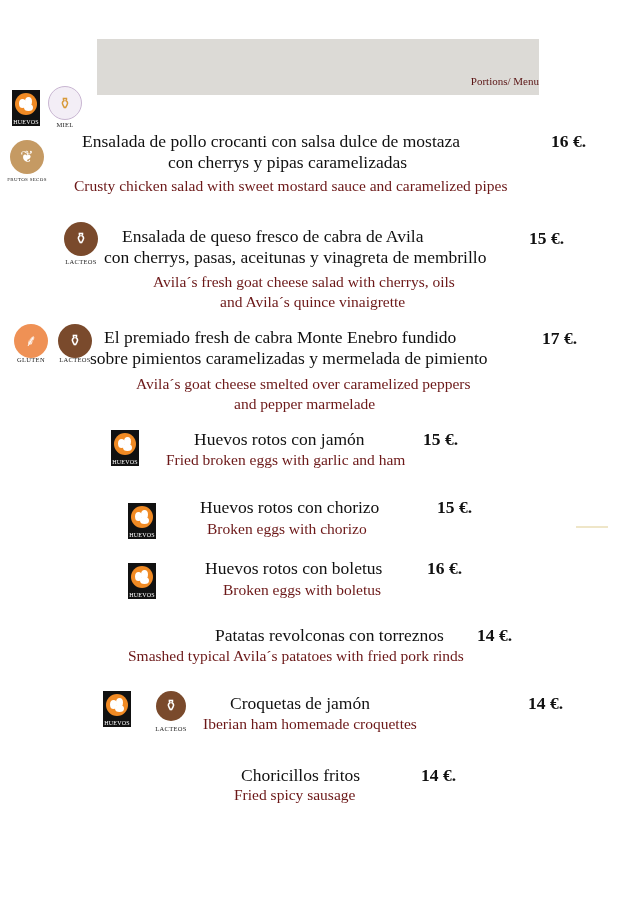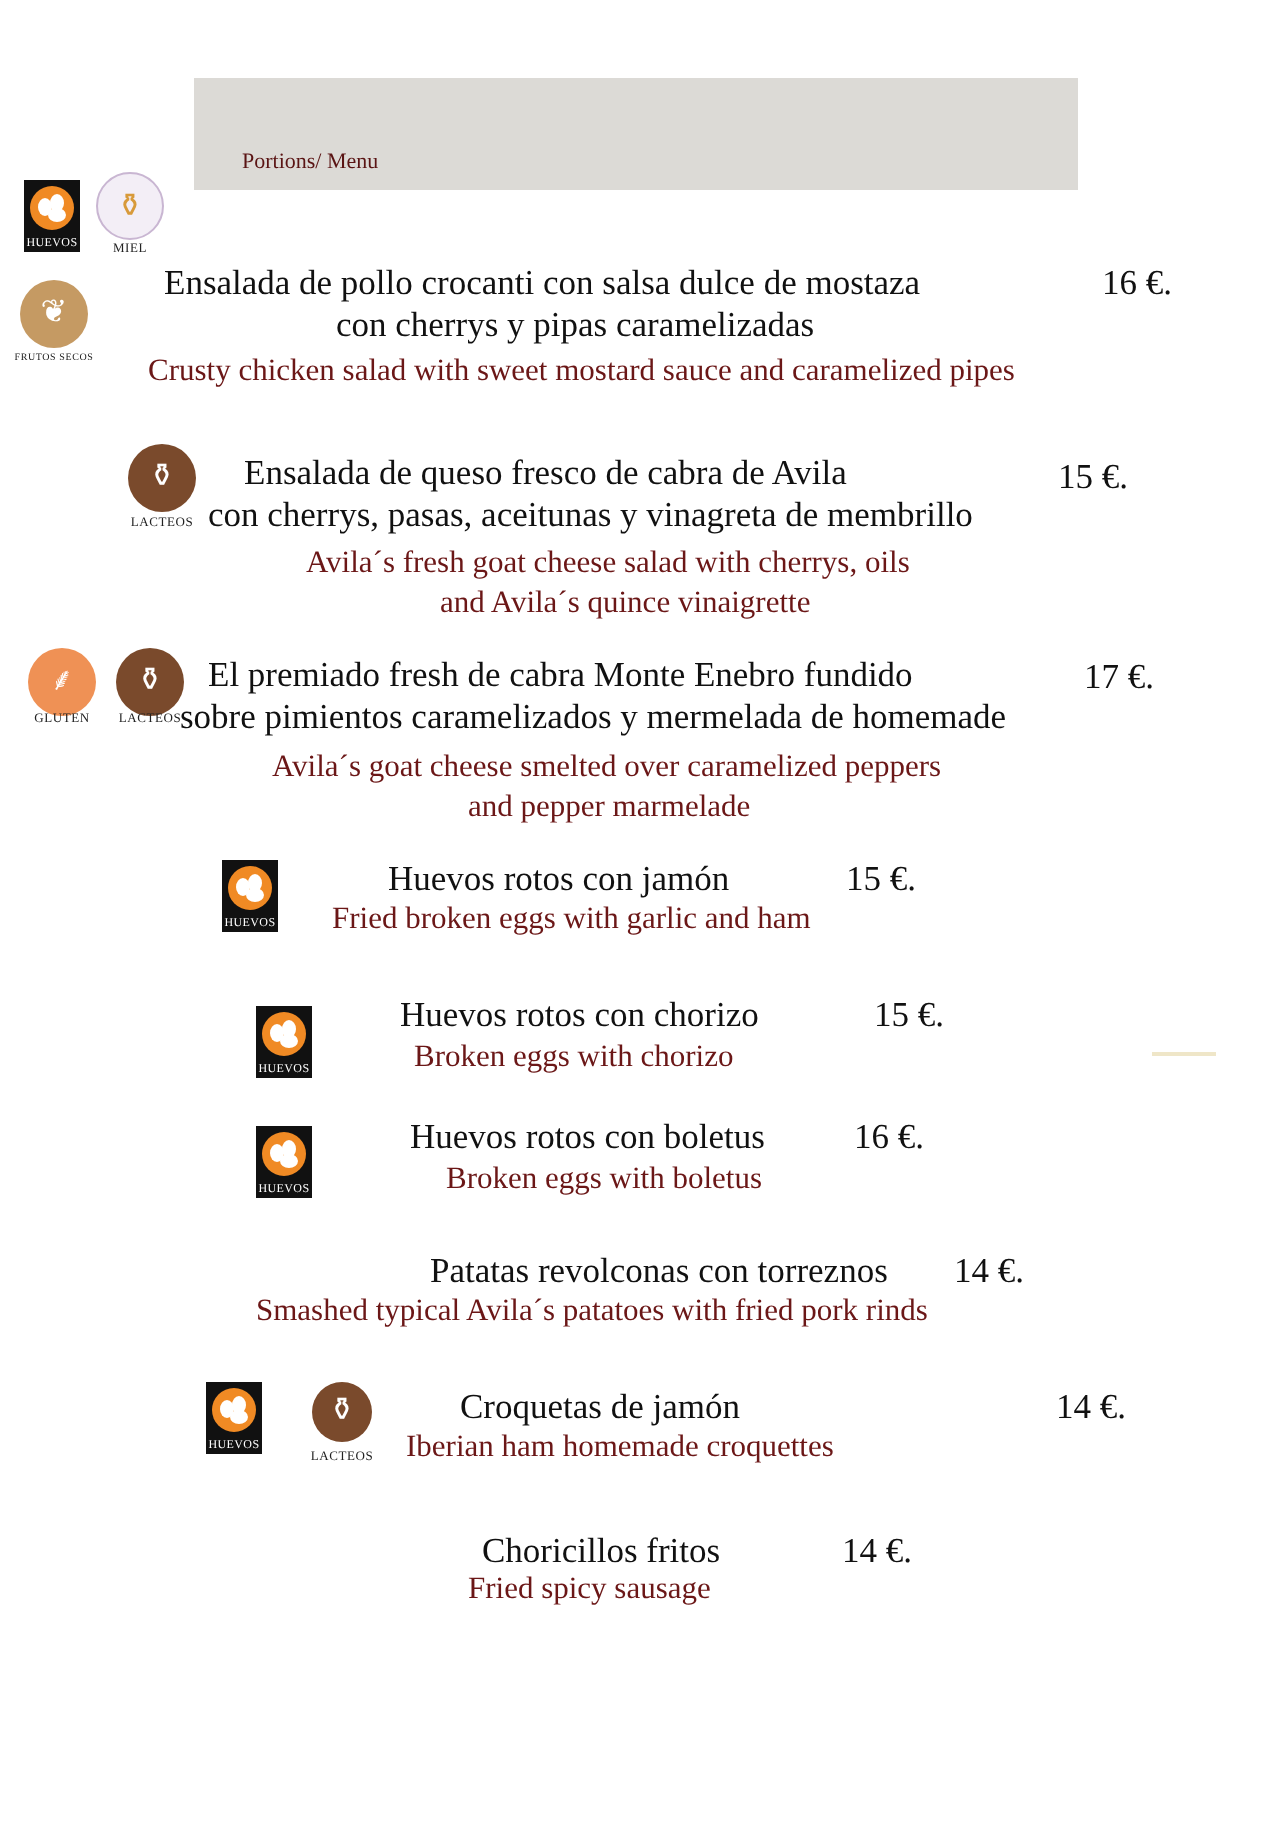--- a/index.html
+++ b/index.html
@@ -1,22 +1,22 @@
 <!DOCTYPE html>
 <html><head>
 <meta charset="utf-8">
 <style>
   html, body { margin:0; padding:0; background:#ffffff; }
   body { width:640px; height:914px; position:relative; overflow:hidden; font-family:"Liberation Serif","DejaVu Serif",serif; color:#111; }
   .header { position:absolute; left:97px; top:39px; width:442px; height:56px; background:#dcdad6; }
   .title { position:absolute; left:0; right:0; top:1px; text-align:center; font-size:37px; letter-spacing:0.5px; color:#0c0c0c; line-height:44px; }
-  .subtitle { position:absolute; left:0; right:16px; top:36px; text-align:left; font-size:11px; color:#5a1414;padding-left:24px; }
+  .subtitle { position:absolute; left:0; right:0; top:36px; text-align:right; font-size:11px; color:#5a1414;padding-left:24px; }
   .t { position:absolute; white-space:nowrap; font-size:17.5px; line-height:20px; color:#111; }
   .e { position:absolute; white-space:nowrap; font-size:15.5px; line-height:19px; color:#6b1717; }
-  .p { position:absolute; white-space:nowrap; font-size:17.5px; line-height:20px; color:#111; }
+  .p { position:absolute; white-space:nowrap; font-size:17.5px; line-height:20px; color:#111;font-weight:bold; }
   .icon { position:absolute; }
   .huevos { width:28px; height:36px; background:#111; }
   .huevos .circ { position:absolute; left:3px; top:3px; width:22px; height:22px; border-radius:50%; background:#f08a24; }
   .huevos .egg1 { position:absolute; left:7px; top:9px; width:7px; height:9px; border-radius:50%; background:#fff; }
   .huevos .egg2 { position:absolute; left:13px; top:7px; width:7px; height:9px; border-radius:50%; background:#fff; }
   .huevos .egg3 { position:absolute; left:12px; top:14px; width:9px; height:7px; border-radius:50%; background:#fff; }
   .huevos .lbl { position:absolute; left:0; right:0; bottom:1px; text-align:center; font-size:6px; color:#fff; letter-spacing:0.2px; }
   .round { width:34px; height:34px; border-radius:50%; }
   .round .glyph { position:absolute; left:0; right:0; top:7px; text-align:center; font-size:16px; color:#fff; line-height:20px; }
   .lacteos .round { background:#7a4a2c; }
@@ -82,21 +82,21 @@
   <div class="iconlbl" style="top:32px;">GLUTEN</div>
 </div>
 <div class="icon lacteos" style="left:58px;top:324px;width:34px;height:44px;">
   <div class="round" style="position:absolute;left:0;top:0;">
       <div class="glyph">⚱</div>
     </div>
   <div class="iconlbl" style="top:32px;">LACTEOS</div>
 </div>
 <div>
   <div class="t" style="left:104px;top:327px;">El premiado fresh de cabra Monte Enebro fundido</div>
-  <div class="t" style="left:90px;top:348px;">sobre pimientos caramelizados y mermelada de homemade</div>
+  <div class="t" style="left:90px;top:348px;">sobre pimientos caramelizadas y mermelada de pimiento</div>
   <div class="p" style="left:542px;top:328px;">17 €.</div>
   <div class="e" style="left:136px;top:374px;">Avila´s goat cheese smelted over caramelized peppers</div>
   <div class="e" style="left:234px;top:394px;">and pepper marmelade</div>
 </div>
 
 <div class="icon huevos" style="left:111px;top:430px;">
   <div class="circ"></div>
     <div class="egg1"></div>
     <div class="egg2"></div>
     <div class="egg3"></div>

